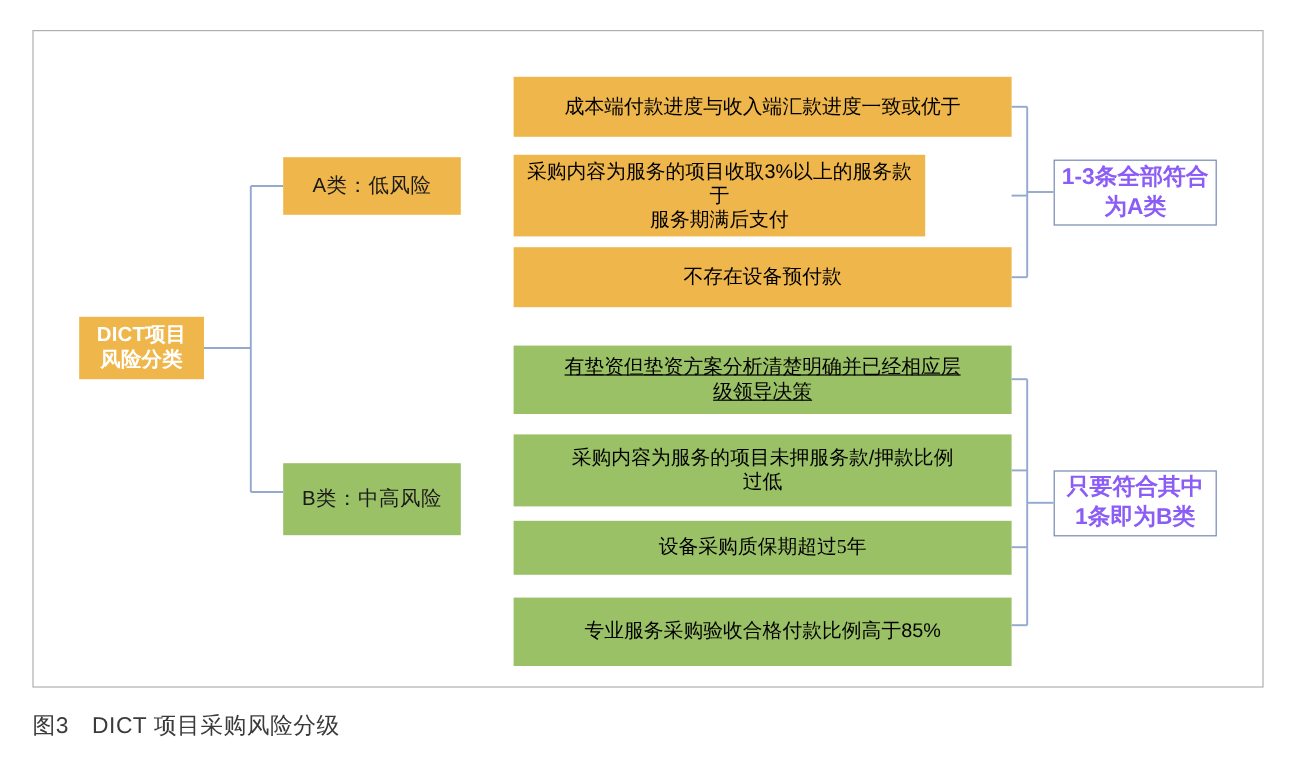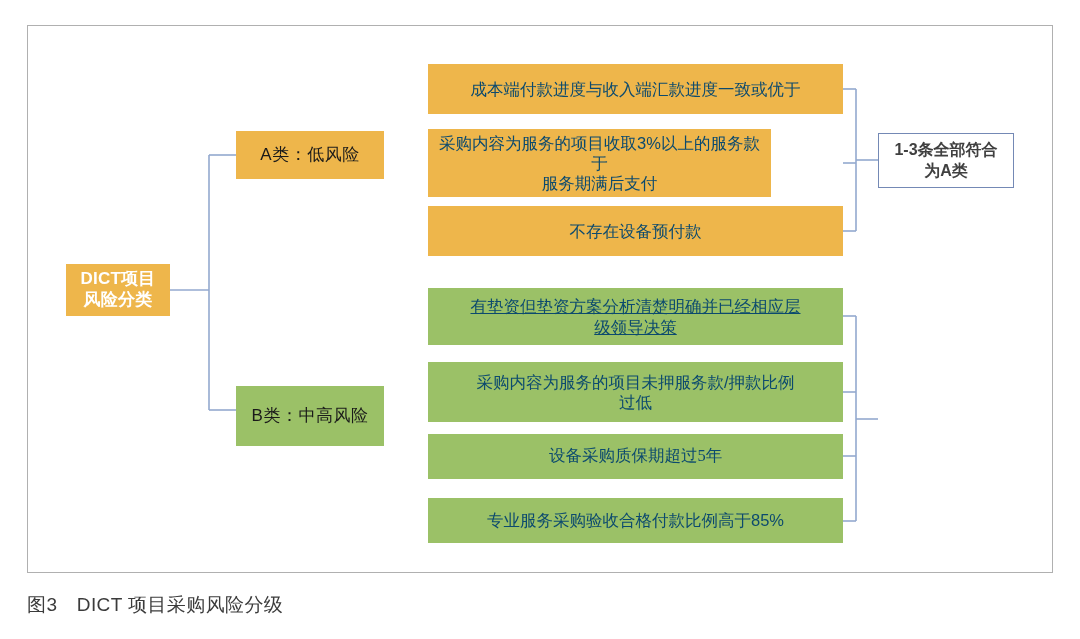--- a/index.html
+++ b/index.html
@@ -41,31 +41,31 @@
     letter-spacing:0.2px;
   }
   .cat-node{
     color:#1a1a1a;
     font-size:17px;
     letter-spacing:0.5px;
   }
   .cat-a{background:#eeb64b;}
   .cat-b{background:#9bc167;}
   .cond-node{
-    color:#0c4a6e;
+    color:#000000;
     font-size:16.5px;
     padding:2px 10px;
   }
   .cond-a{background:#eeb64b;}
   .cond-b{background:#9bc167;}
   .result-node{
     background:#ffffff;
     border:1.4px solid #7489b5;
-    color:#404040;
-    font-size:16px;
+    color:#8b5cf6;
+    font-size:19px;
     font-weight:bold;
     line-height:1.3;
   }
   #caption{
     position:absolute;
     left:27px;top:592px;
     font-size:19px;
     color:#3b3b3b;
     letter-spacing:0.4px;
     white-space:pre;
@@ -124,21 +124,23 @@
   <div class="node cond-node cond-a" style="left:428px;top:206px;width:415px;height:50px;">不存在设备预付款</div>
 
   <div class="node cond-node cond-b" style="left:428px;top:288px;width:415px;height:57px;text-decoration:underline;">有垫资但垫资方案分析清楚明确并已经相应层
 级领导决策</div>
 
   <div class="node cond-node cond-b" style="left:428px;top:362px;width:415px;height:60px;">采购内容为服务的项目未押服务款/押款比例
 过低</div>
 
   <div class="node cond-node cond-b" style="left:428px;top:434px;width:415px;height:45px;font-family:Liberation Serif, serif;">设备采购质保期超过5年</div>
 
-  <div class="node cond-node cond-b" style="left:428px;top:498px;width:415px;height:45px;">专业服务采购验收合格付款比例高于85%</div>
+  <div class="node cond-node cond-b" style="left:428px;top:498px;width:415px;height:57px;">专业服务采购验收合格付款比例高于85%</div>
 
   <div class="node result-node" style="left:878px;top:133px;width:136px;height:55px;">1-3条全部符合
 为A类</div>
 
+  <div class="node result-node" style="left:878px;top:392px;width:136px;height:55px;">只要符合其中
+1条即为B类</div>
 
 </div>
 
 <div id="caption">图3　DICT 项目采购风险分级</div>
 
 </body></html>

